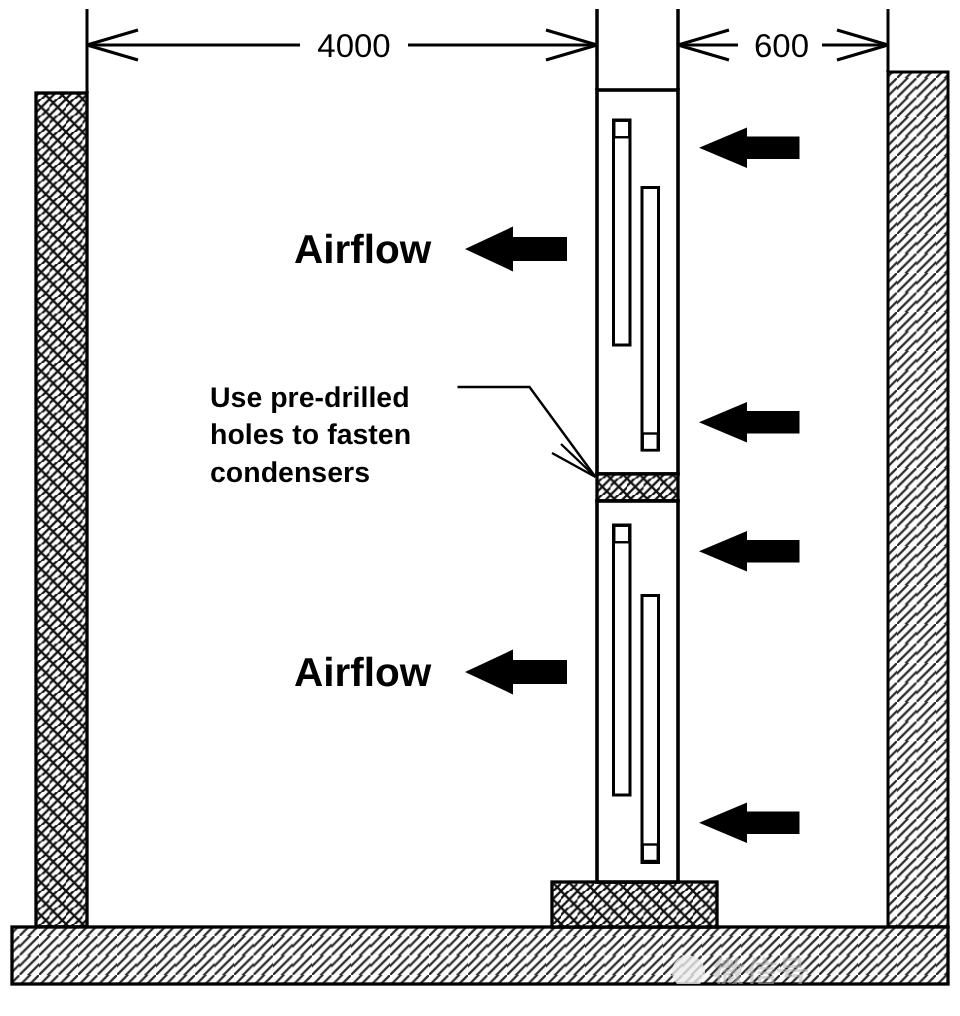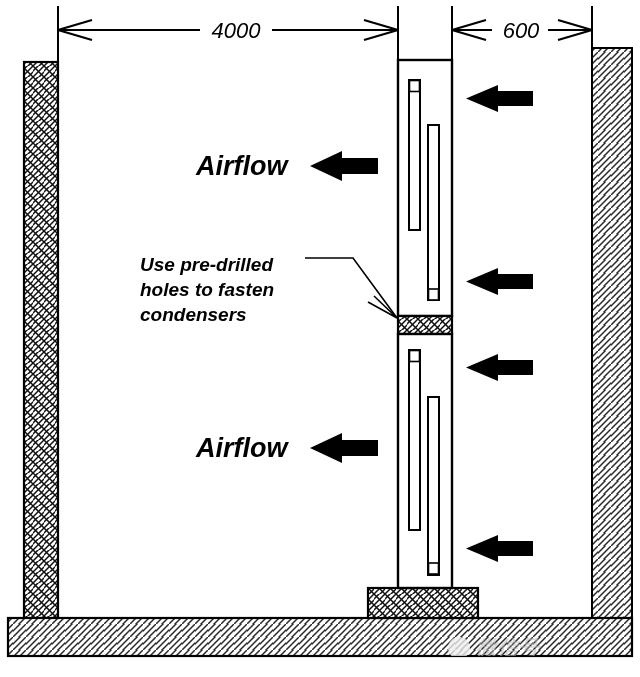--- a/index.html
+++ b/index.html
@@ -10,21 +10,20 @@
   }
   body {
     font-family: "Liberation Sans", sans-serif;
   }
   #stage {
     position: relative;
     width: 640px;
     height: 677px;
     background: #ffffff;
     overflow: hidden;
-    font-style: italic;
   }
   #stage svg {
     position: absolute;
     left: 0;
     top: 0;
     display: block;
   }
   .dimtext {
     font-family: "Liberation Sans", sans-serif;
     font-size: 22px;

